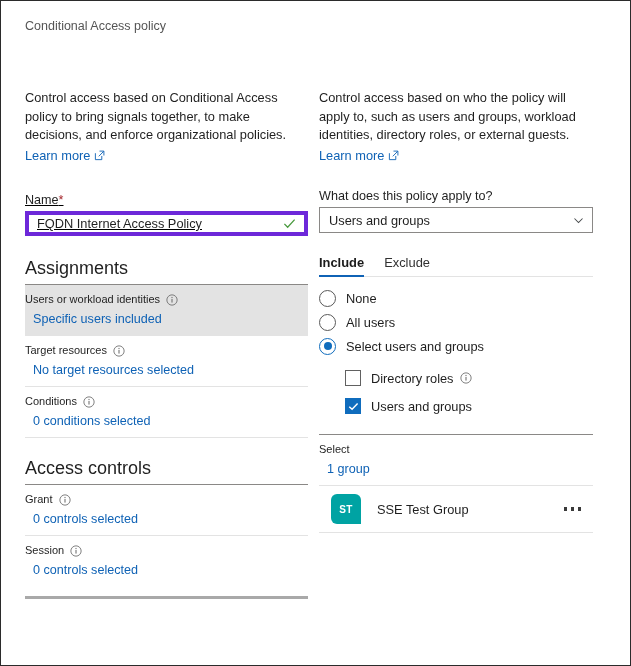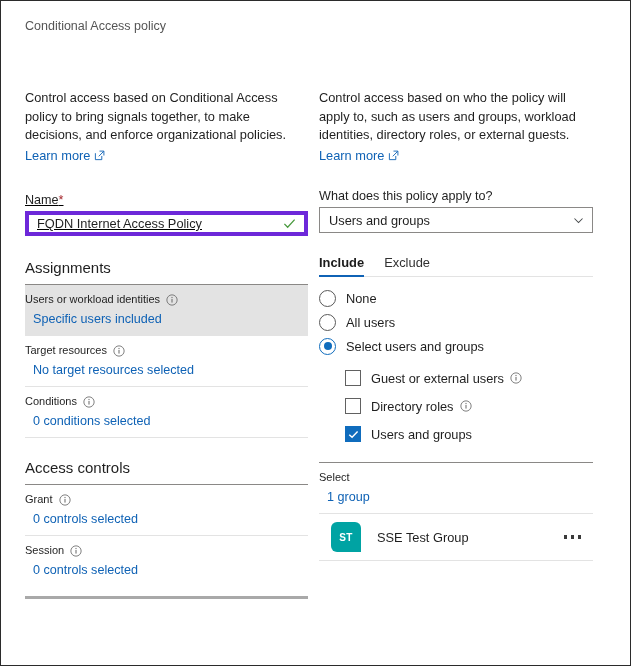--- a/index.html
+++ b/index.html
@@ -105,21 +105,21 @@
     font-size: 12.8px;
     color: #1f1f1f;
     flex: 1;
     white-space: nowrap;
     overflow: hidden;
   }
   .check-ok { width: 13px; height: 13px; flex: 0 0 auto; }
 
   
   .section-head {
-    font-size: 15px;
+    font-size: 18px;
     color: #1f1f1f;
     line-height: 20px;
   }
   .rule-strong { height: 1px; background: #8a8886; }
   .rule-light  { height: 1px; background: #e3e3e3; }
 
   .nav-row { padding: 6px 0 7px 0; }
   .nav-row.selected { background: #e3e3e3; }
   .nav-row .rtitle {
     font-size: 11px;
@@ -419,33 +419,20 @@
         <span class="radio"></span>
         <span class="opt-label">All users</span>
       </div>
       <div class="opt">
         <span class="radio on"></span>
         <span class="opt-label">Select users and groups</span>
       </div>
     </div>
 
     <div style="margin-top:6px;">
-      <div class="cbrow">
-        <span class="cbox">
-          
-        </span>
-        <span class="cb-label">
-          <span>Guest or external users</span>
-          <svg class="info-ico" viewBox="0 0 14 14">
-            <circle cx="7" cy="7" r="6" fill="none" stroke="#6b6b6b" stroke-width="1"></circle>
-            <rect x="6.4" y="5.8" width="1.2" height="4.2" fill="#6b6b6b"></rect>
-            <rect x="6.4" y="3.4" width="1.2" height="1.4" fill="#6b6b6b"></rect>
-          </svg>
-        </span>
-      </div>
 
       <div class="cbrow">
         <span class="cbox">
           
         </span>
         <span class="cb-label">
           <span>Directory roles</span>
           <svg class="info-ico" viewBox="0 0 14 14">
             <circle cx="7" cy="7" r="6" fill="none" stroke="#6b6b6b" stroke-width="1"></circle>
             <rect x="6.4" y="5.8" width="1.2" height="4.2" fill="#6b6b6b"></rect>

